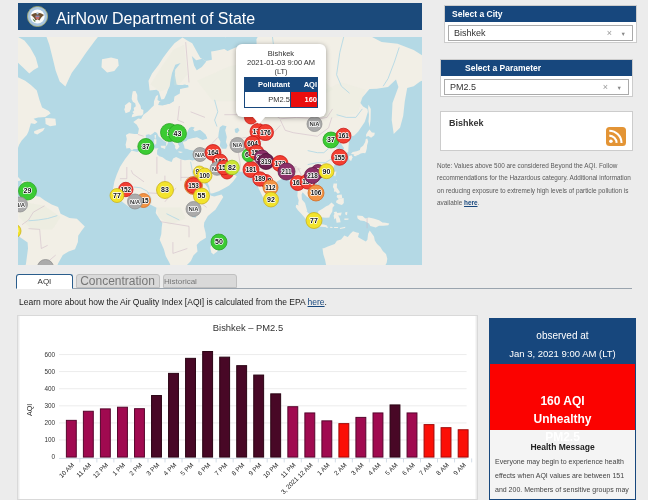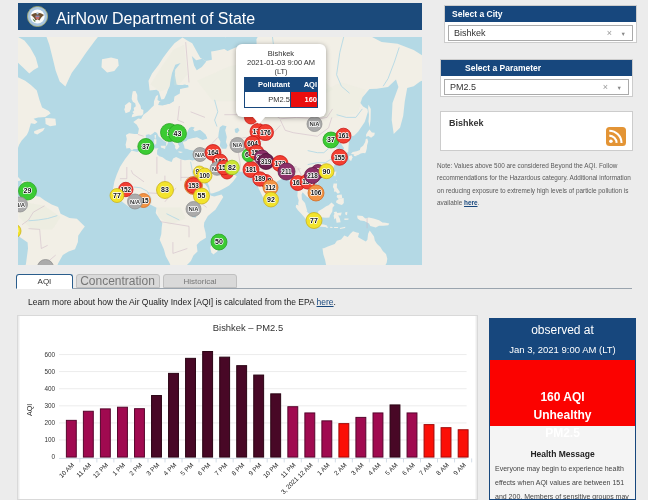--- a/index.html
+++ b/index.html
@@ -241,22 +241,22 @@
 <tr style="height:16px">
         <td style="border:1.5px solid #17477d;background:#fff;color:#333">PM2.5</td>
         <td style="border:1.5px solid #17477d;background:#e90d0d;color:#fff;font-weight:bold">160</td>
       </tr>
 </tbody>
   </table>
 
 <div class="abs" style="left:16px;top:274px;width:616px;height:14.5px;border-bottom:1px solid #9aa4ae"></div>
 <div class="abs" style="left:16.2px;top:274px;width:56.5px;height:14.5px;background:#fff;border:1px solid #2a5d8c;border-bottom:1px solid #fff;border-radius:3px 3px 0 0;font-size:8px;color:#333;text-align:center;line-height:13px;z-index:2">AQI</div>
 <div class="abs" style="left:75.5px;top:274px;width:84px;height:14px;background:#d9d9d9;border:1px solid #c0c0c0;border-radius:3px 3px 0 0;font-size:12px;color:#777;text-align:center;line-height:13px">Concentration</div>
-<div class="abs" style="left:163px;top:274px;width:74px;height:14px;background:#d9d9d9;border:1px solid #c0c0c0;border-radius:3px 3px 0 0;font-size:8px;color:#777;text-align:center;line-height:13px">Historical</div>
-<div class="abs" style="left:28px;top:297px;font-size:8.5px;color:#222">Learn more about how the Air Quality Index [AQI] is calculated from the EPA <a style="color:#17477d;text-decoration:underline">here</a>.</div>
+<div class="abs" style="left:163px;top:274px;width:74px;height:14px;background:#d9d9d9;border:1px solid #c0c0c0;border-radius:3px 3px 0 0;font-size:8px;color:#777;text-align:left;line-height:13px">Historical</div>
+<div class="abs" style="left:19px;top:297px;font-size:8.5px;color:#222">Learn more about how the Air Quality Index [AQI] is calculated from the EPA <a style="color:#17477d;text-decoration:underline">here</a>.</div>
 
 <div class="abs" style="left:444px;top:5px;width:193px;height:38px;background:#fff;border:1px solid #ccc">
  <div style="height:16px;background:#17477d;color:#fff;font-size:8.5px;font-weight:bold;line-height:16px;padding-left:7px">Select a City</div>
  <div style="margin:3px;height:16px;border:1px solid #aaa;font-size:9px;color:#333;line-height:15px;padding-left:5px;position:relative">Bishkek
   <span style="position:absolute;right:20px;top:0;color:#999;font-size:9px">×</span>
   <span style="position:absolute;right:6px;top:1px;color:#888;font-size:5.5px">▼</span></div>
 </div>
 <div class="abs" style="left:440px;top:59px;width:193px;height:38px;background:#fff;border:1px solid #ccc">
  <div style="height:16px;background:#17477d;color:#fff;font-size:8.5px;font-weight:bold;line-height:16px;padding-left:24px">Select a Parameter</div>
  <div style="margin:3px;height:16px;border:1px solid #aaa;font-size:9px;color:#333;line-height:15px;padding-left:5px;position:relative">PM2.5
@@ -361,20 +361,20 @@
     <rect x="426.2" y="112.9" width="10" height="29.7" fill="#fb0f07" stroke="#a00808" stroke-width="1"></rect>
     <line x1="439.8" y1="144.0" x2="439.8" y2="148.0" stroke="#c9d4e0" stroke-width="0.8"></line>
     <text transform="translate(434.4,151.0) rotate(-45)" text-anchor="end" font-size="6.5" fill="#222">8 AM</text>
     <rect x="443.5" y="115.0" width="10" height="27.6" fill="#fb0f07" stroke="#a00808" stroke-width="1"></rect>
     <line x1="457.1" y1="144.0" x2="457.1" y2="148.0" stroke="#c9d4e0" stroke-width="0.8"></line>
     <text transform="translate(451.7,151.0) rotate(-45)" text-anchor="end" font-size="6.5" fill="#222">9 AM</text>
   </svg>
 
 <div class="abs" style="left:489px;top:318px;width:147px;height:182px;border:1px solid #17477d;background:#f4f4f4">
  <div style="background:#17477d;color:#fff;text-align:center;padding:4px 0 5px 0">
-  <div style="font-size:12px;margin-top:0">observed at</div>
+  <div style="font-size:10px;margin-top:7px">observed at</div>
   <div style="font-size:9.5px;font-weight:normal;margin-top:7px">Jan 3, 2021 9:00 AM (LT)</div>
  </div>
  <div style="background:#fb0200;color:#fff;text-align:center;height:66px;padding-top:28px">
   <div style="font-size:12px;font-weight:bold;line-height:18px">160 AQI<br>Unhealthy<br>PM2.5</div>
  </div>
- <div style="text-align:center;font-size:8.5px;font-weight:bold;color:#222;padding-top:23px">Health Message</div>
+ <div style="text-align:center;font-size:8.5px;font-weight:bold;color:#222;padding-top:12px">Health Message</div>
  <div style="font-size:7px;color:#444;padding:3px 5px 0 5px;line-height:13.8px">Everyone may begin to experience health effects when AQI values are between 151 and 200. Members of sensitive groups may experience more serious health effects.</div>
 </div>
 </body></html>

